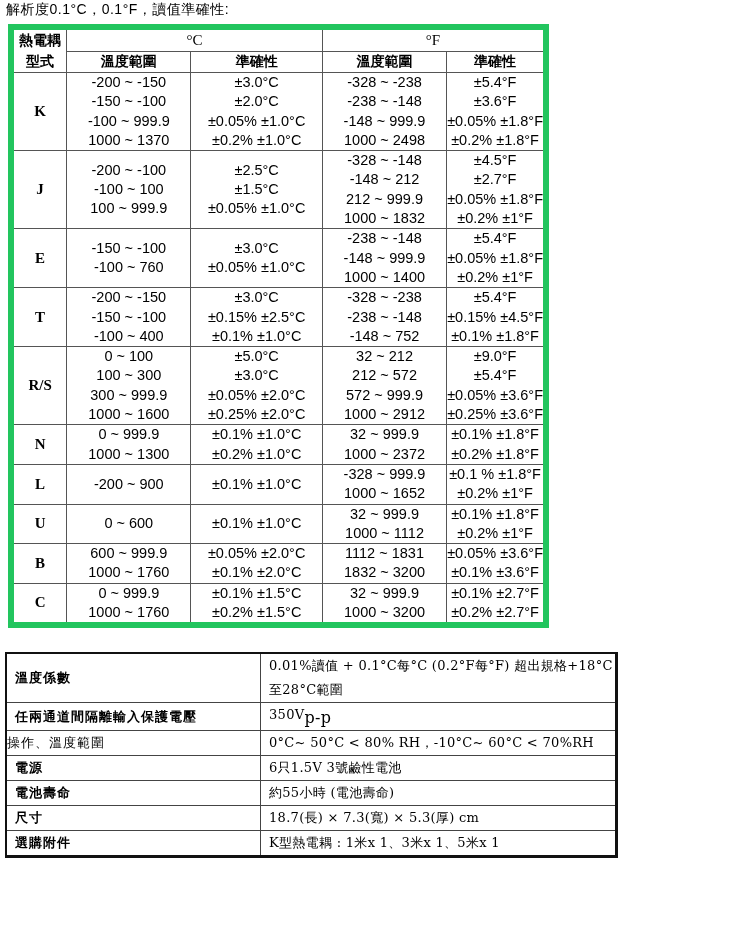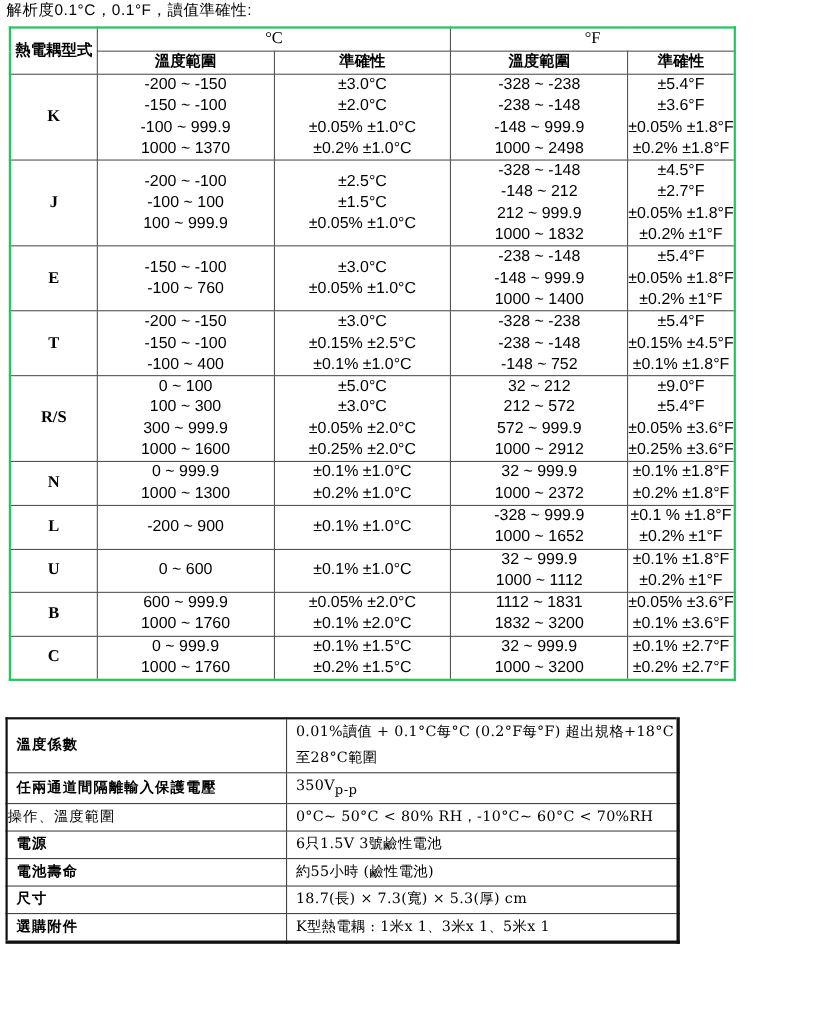--- a/index.html
+++ b/index.html
@@ -1,31 +1,31 @@
 <!DOCTYPE html>
 <html><head>
 <meta charset="utf-8">
 <style>
   html, body { margin: 0; padding: 0; background: #ffffff; }
   body { width: 750px; height: 941px; position: relative; overflow: hidden; color: #000; }
   .intro { position: absolute; left: 6px; top: 1px; font-family: Liberation Sans, sans-serif; font-size: 14px; letter-spacing: 0.5px; }
   table { border-collapse: collapse; position: absolute; }
-  .tc { left: 8px; top: 24px; width: 661px; border: 2px solid #22c55e; font-family: "Liberation Sans", sans-serif; font-size: 14.5px; }
+  .tc { left: 8px; top: 24px; width: 541px; border: 6px solid #22c55e; font-family: "Liberation Sans", sans-serif; font-size: 14.5px; }
   .tc td, .tc th { border: 1px solid #555; text-align: center; padding: 0; line-height: 19.3px; }
   .tc th { font-family: "DejaVu Serif", serif; font-weight: bold; font-size: 14px; height: 20px; }
   .tc th.unit { font-weight: normal; font-family: "Liberation Serif", serif; font-size: 15px; }
   .tc td.type { font-family: "Liberation Serif", serif; font-weight: bold; font-size: 15px; width: 78px; }
   .tc .lines div { white-space: nowrap; }
   .ts { left: 5px; top: 652px; width: 613px; border: 2px solid #111; border-right-width: 3px; border-bottom-width: 3px; font-family: "DejaVu Serif", "Liberation Serif", serif; font-size: 13px; }
   .ts td { border: 1px solid #444; padding: 0 0 0 8px; height: 24px; line-height: 24px; text-align: left; }
   .ts td.k { width: 245px; font-weight: bold; letter-spacing: 1px; }
   .ts td.k.plain { font-weight: normal; padding-left: 0; }
   .ts td.v { letter-spacing: 0.3px; }
   .ts tr.tall td { height: 48px; }
-  .sub { font-size: 12px; vertical-align: -4px; }
+  .sub { font-size: 16px; vertical-align: -4px; }
 </style>
 </head>
 <body>
 
 <div class="intro">解析度0.1°C，0.1°F，讀值準確性:</div>
 
 <table class="tc">
   <thead>
     <tr>
       <th rowspan="2" style="width:78px;line-height:21px;">熱電耦型式</th>
@@ -270,21 +270,21 @@
     <tr>
       <td class="k plain">操作、溫度範圍</td>
       <td class="v">0°C~ 50°C &lt; 80% RH，-10°C~ 60°C &lt; 70%RH</td>
     </tr>
     <tr>
       <td class="k">電源</td>
       <td class="v">6只1.5V 3號鹼性電池</td>
     </tr>
     <tr>
       <td class="k">電池壽命</td>
-      <td class="v">約55小時 (鹼性電池)</td>
+      <td class="v">約55小時 (電池壽命)</td>
     </tr>
     <tr>
       <td class="k">尺寸</td>
       <td class="v">18.7(長) × 7.3(寬) × 5.3(厚) cm</td>
     </tr>
     <tr>
       <td class="k">選購附件</td>
       <td class="v">K型熱電耦 : 1米x 1、3米x 1、5米x 1</td>
     </tr>
   </tbody>

